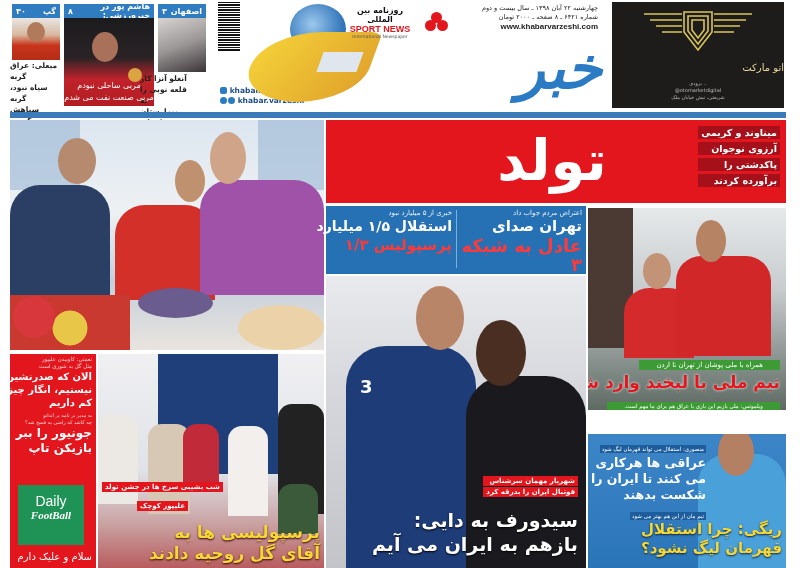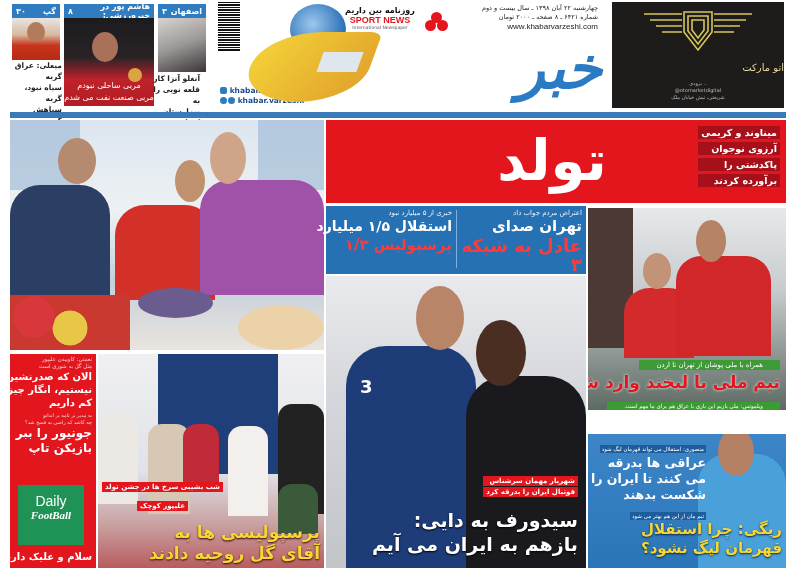--- a/index.html
+++ b/index.html
@@ -1,21 +1,21 @@
 <!DOCTYPE html>
 <html><head>
 <meta charset="utf-8">
 <style>
 *{box-sizing:border-box;margin:0;padding:0}
 body{width:800px;height:568px;overflow:hidden;background:#fff;font-family:"DejaVu Sans",sans-serif;position:relative;direction:ltr}
 .abs{position:absolute}
 .rtl{direction:rtl;text-align:right}
 
 .teaser-head{position:absolute;top:4px;height:14px;background:#2f7cc1;color:#fff;font-size:8px;font-weight:bold;display:flex;justify-content:space-between;align-items:center;padding:0 4px;direction:rtl}
-.teaser-cap{position:absolute;font-size:7.5px;line-height:11px;text-align:right;direction:rtl;color:#222;font-weight:bold}
+.teaser-cap{position:absolute;font-size:7.5px;line-height:11px;text-align:left;direction:rtl;color:#222;font-weight:bold}
 .photo{position:absolute;overflow:hidden}
 .blueband{position:absolute;left:10px;top:112px;width:776px;height:6px;background:#3b7ab8}
 
 .logo-text{position:absolute;font-weight:900;font-style:italic;letter-spacing:-2px}
 
 .red-banner{position:absolute;left:326px;top:120px;width:460px;height:83px;background:#e3151d}
 .side-list span{display:block;background:#a6101a;color:#fff;font-size:9.5px;font-weight:bold;margin-bottom:3px;padding:1px 3px;direction:rtl;white-space:nowrap}
 .blue-box{position:absolute;background:#2671b3;color:#fff;direction:rtl;text-align:right}
 .tag-red{background:#e3151d;color:#fff;font-size:7px;font-weight:bold;padding:1px 3px;display:inline-block;direction:rtl}
 .tag-green{background:#3d9b35;color:#fff;font-size:7px;padding:1px 17px;display:inline-block;direction:rtl}
@@ -49,59 +49,59 @@
       <div>مربی ساحلی نبودم</div>
         <div>مربی صنعت نفت می شدم</div>
     </div>
   </div>
 
   <div class="teaser-head" style="left:158px;width:48px">
     <span>اصفهان</span>
     <span>۳</span>
   </div>
   <div class="photo" style="left:158px;top:18px;width:48px;height:54px;background:linear-gradient(160deg,#d8d4d2 0%,#9b9796 50%,#3a3436 100%)"></div>
-  <div class="teaser-cap" style="left:148px;top:73px;width:52px">
+  <div class="teaser-cap" style="left:140px;top:73px;width:52px">
     <div>آنغلو آنزا کار</div>
       <div>قلعه نویی را به</div>
       <div>بیمارستان کشاند</div>
   </div>
 
   <div class="abs" style="left:218px;top:2px;width:22px;height:50px;background:repeating-linear-gradient(180deg,#111 0 1px,#fff 1px 2px,#111 2px 4px,#fff 4px 5px)"></div>
 
   <div class="abs" style="left:220px;top:86px;font-size:7.5px;color:#1d4d8a;font-weight:bold;line-height:10px">
     <div><span style="display:inline-block;width:7px;height:7px;background:#2b7bc4;border-radius:2px;vertical-align:middle"></span> <span>khabar.varzeshi</span></div>
     <div><span style="display:inline-block;width:7px;height:7px;background:#2b7bc4;border-radius:50%;vertical-align:middle"></span><span style="display:inline-block;width:7px;height:7px;background:#2b7bc4;border-radius:50%;vertical-align:middle;margin-left:1px"></span> <span>khabar.varzeshi</span></div>
   </div>
 
   <div class="abs" style="left:250px;top:4px;width:130px;height:100px">
     <div class="abs" style="left:40px;top:0;width:56px;height:50px;border-radius:50%;background:radial-gradient(circle at 40% 40%,#9cc8ee,#2f73b8 70%)"></div>
     <div class="abs" style="left:0;top:28px;width:120px;height:70px;border-radius:50% 10% 50% 50%;background:linear-gradient(120deg,#f5d33a,#e0a12a);transform:skewX(-20deg)"></div>
     <div class="abs" style="left:70px;top:48px;width:40px;height:20px;background:#dfe6ee;transform:skewX(-20deg)"></div>
   </div>
 
   <div class="abs" style="left:344px;top:6px;width:72px;text-align:center">
-    <div style="font-size:8px;font-weight:bold;color:#111;direction:rtl">روزنامه بین داریم</div>
+    <div style="font-size:8px;font-weight:bold;color:#111;direction:rtl">روزنامه بین المللی</div>
     <div style="font-size:9px;font-weight:bold;color:#e3151d;font-family:'Liberation Sans',sans-serif">SPORT NEWS</div>
     <div style="font-size:4.5px;color:#555">International Newspaper</div>
   </div>
 
   <div class="abs" style="left:425px;top:12px;width:24px;height:20px">
     <div class="abs" style="left:6px;top:0;width:11px;height:11px;border-radius:50%;background:#e3151d"></div>
     <div class="abs" style="left:0;top:8px;width:11px;height:11px;border-radius:50%;background:#e3151d"></div>
     <div class="abs" style="left:12px;top:8px;width:11px;height:11px;border-radius:50%;background:#e3151d"></div>
   </div>
 
   <div class="logo-text rtl" style="left:370px;top:32px;width:232px;height:72px;font-size:58px;line-height:72px;color:#e3151d;text-align:right">
     <span style="color:#2b7bc4">خبر ورزشی</span>
   </div>
 
   <div class="abs rtl" style="left:470px;top:4px;width:128px;font-size:6.5px;line-height:9px;color:#222">
     <div>چهارشنبه ۲۲ آبان ۱۳۹۸ ـ سال بیست و دوم</div>
     <div>شماره ۶۴۲۱ ـ ۸ صفحه ـ ۲۰۰۰ تومان</div>
-    <div style="direction:ltr;text-align:right;font-size:8px;font-weight:normal;font-family:'Liberation Sans',sans-serif;color:#222">www.khabarvarzeshi.com</div>
+    <div style="direction:ltr;text-align:right;font-size:8px;font-weight:bold;font-family:'Liberation Sans',sans-serif;color:#222">www.khabarvarzeshi.com</div>
   </div>
 
   <div class="abs" style="left:612px;top:2px;width:172px;height:106px;background:#1e1c1b">
     <svg class="abs" style="left:30px;top:8px" width="112" height="46" viewBox="0 0 112 46">
       <g fill="none" stroke="#d8c55a" stroke-width="1.6">
         <path d="M2 4 H40 M8 10 H40 M14 16 H40 M20 22 H40 M72 4 H110 M72 10 H104 M72 16 H98 M72 22 H92"></path>
         <path d="M42 2 H70 V22 L56 40 L42 22 Z"></path>
         <path d="M46 6 H66 V21 L56 34 L46 21 Z"></path>
         <path d="M50 10 H62 V20 L56 28 L50 20 Z"></path>
       </g>
@@ -184,21 +184,21 @@
     
   </div>
 </div>
 
 <div class="photo" style="left:588px;top:434px;width:198px;height:134px;background:linear-gradient(180deg,#3c86c8 0%,#2a74b8 100%)">
   <div class="abs" style="left:110px;top:20px;width:88px;height:114px;background:#4aa0d8;border-radius:30px 30px 0 0"></div>
   <div class="abs" style="left:130px;top:-6px;width:36px;height:48px;border-radius:50%;background:#b48063"></div>
   <div class="abs rtl" style="right:80px;top:2px;text-align:right;width:118px">
     <div style="background:#1e5d9c;color:#fff;font-size:5.5px;padding:1px 2px;display:inline-block">منصوری: استقلال می تواند قهرمان لیگ شود</div>
     <div style="color:#fff;font-size:12.5px;font-weight:900;line-height:16px;white-space:nowrap">
-      <div>عراقی ها بدرقه</div>
+      <div>عراقی ها هرکاری</div>
       <div>می کنند تا ایران را</div>
       <div>شکست بدهند</div>
     </div>
     <div style="background:#1e5d9c;color:#fff;font-size:5.5px;padding:1px 2px;display:inline-block">تیم مان از این هم بهتر می شود</div>
   </div>
   <div class="abs rtl" style="right:4px;top:86px;color:#f5d835;font-size:15px;font-weight:900;line-height:19px;text-align:right;white-space:nowrap;text-shadow:0 1px 2px #123">
     <div>ریگی: چرا استقلال</div>
     <div>قهرمان لیگ نشود؟</div>
   </div>
 </div>
@@ -214,21 +214,21 @@
       <div>کم داریم</div>
     </div>
   <div style="font-size:5px;line-height:7px;color:#f6d0d0;margin-top:3px">
       <div>به مدیر بر نامه بر اندانو</div>
       <div>چه کاشد که راضی به فسخ شد؟</div>
     </div>
   <div style="font-size:12px;font-weight:900;line-height:15px;white-space:nowrap">
       <div>جونیور را ببر</div>
       <div>بازیکن تاپ</div>
     </div>
-  <div class="abs" style="right:4px;bottom:6px;font-size:10px;font-weight:700;white-space:nowrap">سلام و علیک دارم</div>
+  <div class="abs" style="right:4px;bottom:6px;font-size:10px;font-weight:400;white-space:nowrap">سلام و علیک دارم</div>
 </div>
 
 <div class="abs" style="left:18px;top:485px;width:66px;height:60px;background:#1f9356;color:#fff;text-align:center">
   <div style="font-size:14px;margin-top:8px;font-family:'Liberation Sans',sans-serif">Daily</div>
   <div style="font-size:11px;font-weight:bold;font-style:italic;font-family:'Liberation Serif',serif">FootBall</div>
 </div>
 
 <div class="photo" style="left:98px;top:354px;width:226px;height:214px;background:linear-gradient(180deg,#f0f0f2 0%,#dfe2e8 55%,#c9a0a0 80%,#b85c5e 100%)">
   <div class="abs" style="left:60px;top:0;width:120px;height:120px;background:#1f3f7a"></div>
   <div class="abs" style="left:0;top:60px;width:40px;height:90px;background:#ece9e4;border-radius:14px 14px 0 0"></div>

